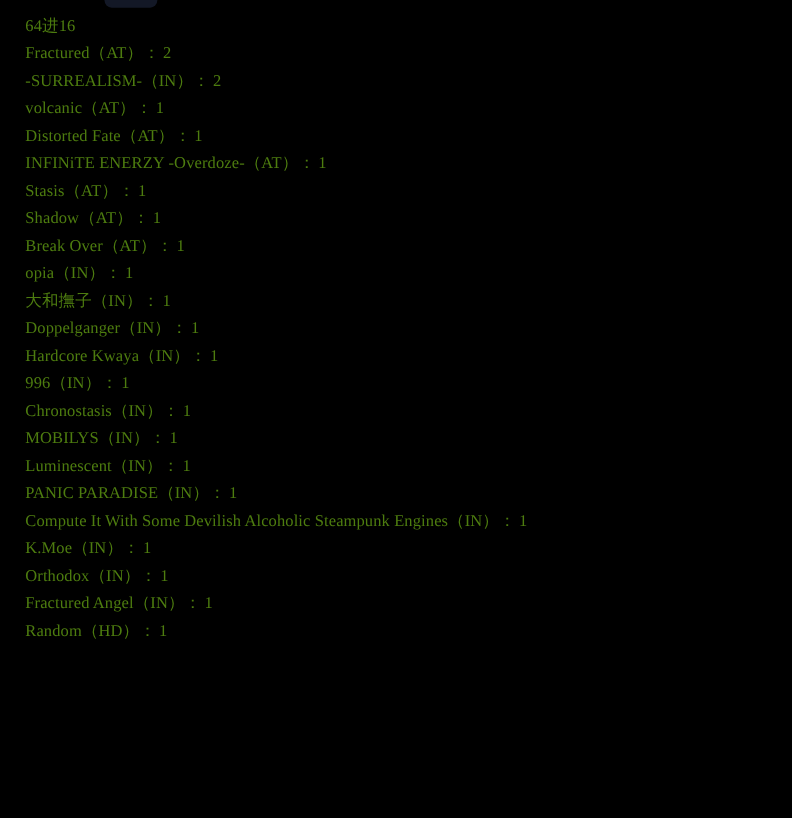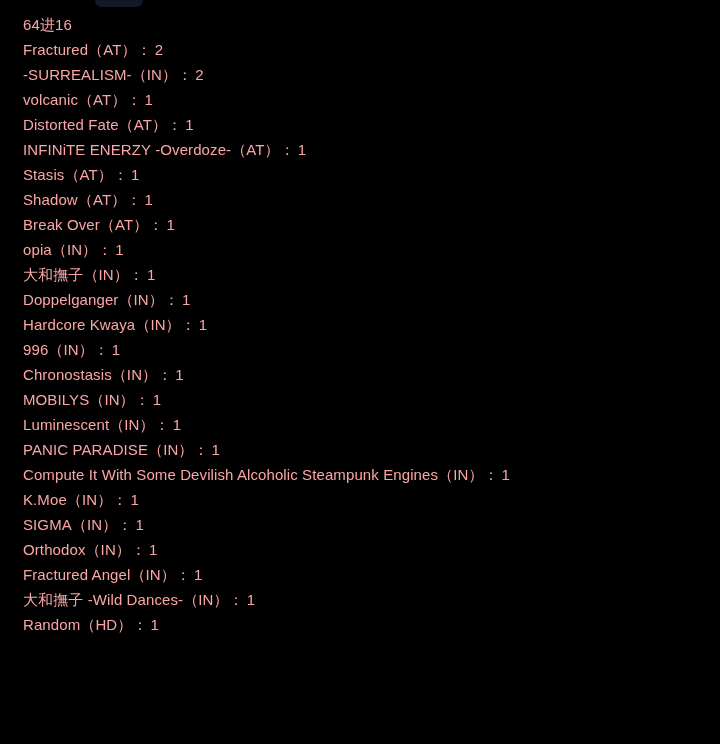--- a/index.html
+++ b/index.html
@@ -26,23 +26,24 @@
   .list {
     position: absolute;
     left: 23px;
     top: 12px;
     right: 8px;
   }
   .line {
     height: 25px;
     line-height: 25px;
     font-size: 15px;
-    color: #fca5a5;
+    color: #4d7c0f;
     white-space: nowrap;
     letter-spacing: 0.1px;
+    font-family: Liberation Serif, serif;
   }
   .line .count {
     margin-left: 3px;
   }
 </style>
 </head>
 <body>
 
 <div class="screen">
   <div class="pill-fragment"></div>
@@ -61,20 +62,18 @@
         <div class="line"><span>大和撫子</span><span>（</span><span>IN</span><span>）</span><span>：</span><span class="count">1</span></div>
         <div class="line"><span>Doppelganger</span><span>（</span><span>IN</span><span>）</span><span>：</span><span class="count">1</span></div>
         <div class="line"><span>Hardcore Kwaya</span><span>（</span><span>IN</span><span>）</span><span>：</span><span class="count">1</span></div>
         <div class="line"><span>996</span><span>（</span><span>IN</span><span>）</span><span>：</span><span class="count">1</span></div>
         <div class="line"><span>Chronostasis</span><span>（</span><span>IN</span><span>）</span><span>：</span><span class="count">1</span></div>
         <div class="line"><span>MOBILYS</span><span>（</span><span>IN</span><span>）</span><span>：</span><span class="count">1</span></div>
         <div class="line"><span>Luminescent</span><span>（</span><span>IN</span><span>）</span><span>：</span><span class="count">1</span></div>
         <div class="line"><span>PANIC PARADISE</span><span>（</span><span>IN</span><span>）</span><span>：</span><span class="count">1</span></div>
         <div class="line"><span>Compute It With Some Devilish Alcoholic Steampunk Engines</span><span>（</span><span>IN</span><span>）</span><span>：</span><span class="count">1</span></div>
         <div class="line"><span>K.Moe</span><span>（</span><span>IN</span><span>）</span><span>：</span><span class="count">1</span></div>
-        <div class="line"><span>SIGMA</span><span>（</span><span>IN</span><span>）</span><span>：</span><span class="count">1</span></div>
         <div class="line"><span>Orthodox</span><span>（</span><span>IN</span><span>）</span><span>：</span><span class="count">1</span></div>
         <div class="line"><span>Fractured Angel</span><span>（</span><span>IN</span><span>）</span><span>：</span><span class="count">1</span></div>
-        <div class="line"><span>大和撫子 -Wild Dances-</span><span>（</span><span>IN</span><span>）</span><span>：</span><span class="count">1</span></div>
         <div class="line"><span>Random</span><span>（</span><span>HD</span><span>）</span><span>：</span><span class="count">1</span></div>
       </div>
   </div>
 </div>
 
 </body></html>

